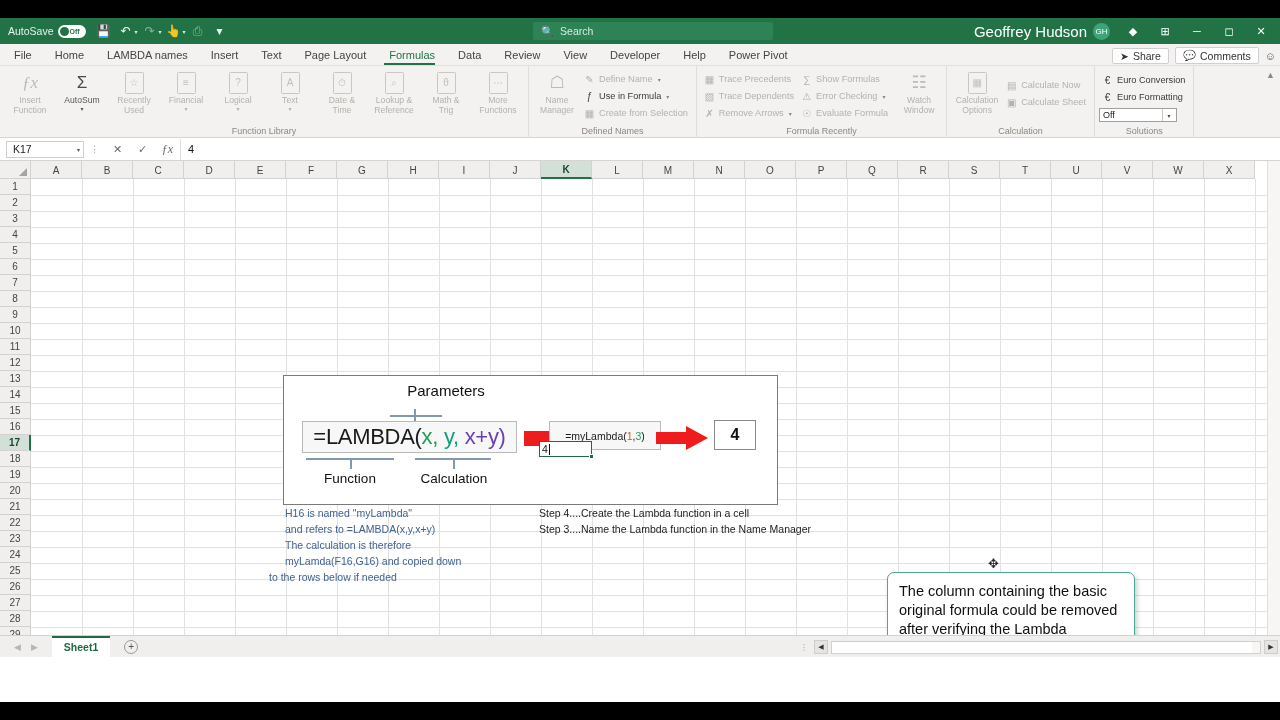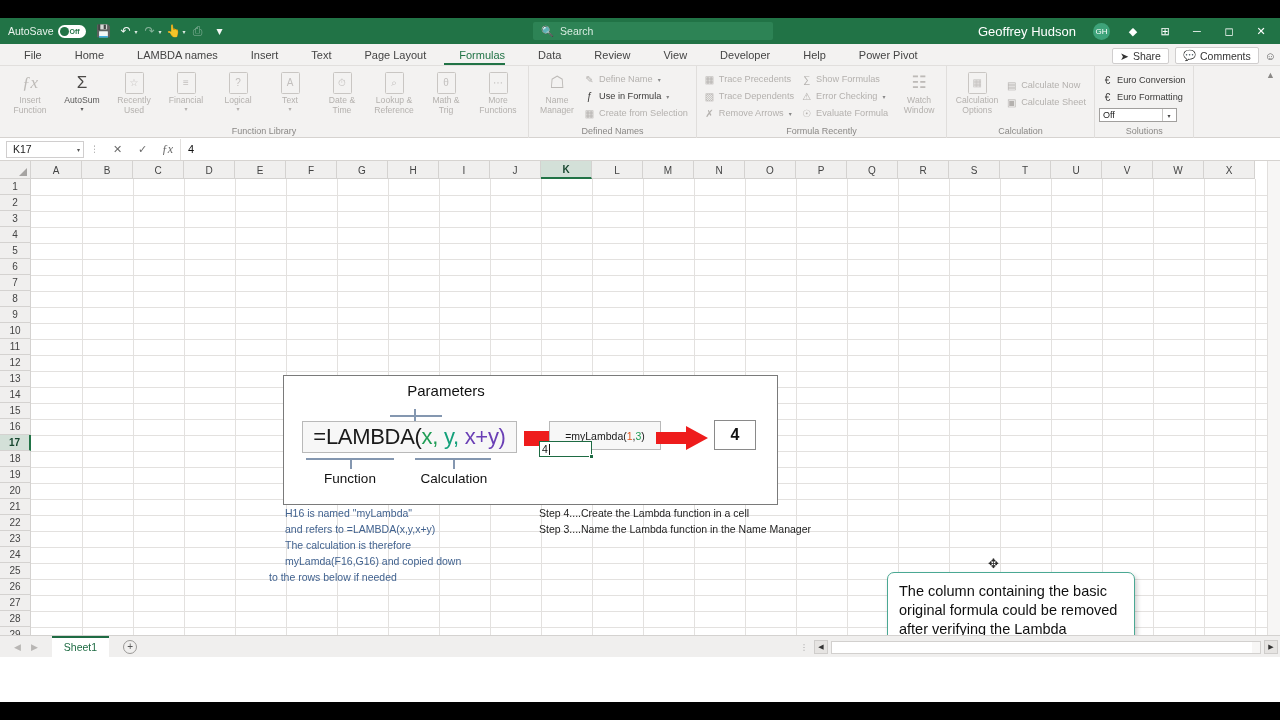--- a/index.html
+++ b/index.html
@@ -56,21 +56,21 @@
     position: absolute; left: 533px; top: 4px;
     width: 240px; height: 18px;
     background: #2d8355; border-radius: 2px;
     display: flex; align-items: center; gap: 6px;
     padding: 0 8px; font-size: 10.5px; color: #d8ece1;
   }
   .tb-right {
     position: absolute; right: 0; top: 0; height: 26px;
     display: flex; align-items: center; gap: 2px; padding-right: 4px;
   }
-  .username { font-size: 13px; margin-right: 15px; text-align: right; }
+  .username { font-size: 15px; margin-right: 4px; text-align: right; }
   .avatar {
     width: 17px; height: 17px; border-radius: 50%;
     background: #3ea37a; color: #fff;
     font-size: 8px; display: flex;
     align-items: center; justify-content: center;
     margin-right: 6px;
   }
   .wbtn {
     width: 30px; height: 26px; display: flex;
     align-items: center; justify-content: center;
@@ -78,21 +78,21 @@
   }
 
   
   .tabbar {
     height: 22px; background: #f3f2f1;
     display: flex; align-items: flex-end;
     position: relative;
     border-bottom: 1px solid #e1dfdd;
   }
   .tab {
-    font-size: 11px; color: #444; padding: 2px 9px 4px 24px;
+    font-size: 11px; color: #444; padding: 2px 9px 4px 14px;
     position: relative; white-space: nowrap;
   }
   .tab.active { color: #217346; font-weight: normal; }
   .tab.active::after {
     content: ""; position: absolute;
     left: 9px; right: 9px; bottom: 0px;
     height: 2px; background: #217346;
   }
   .tabbar-right {
     position: absolute; right: 4px; bottom: 1px;
@@ -352,21 +352,21 @@
   .sheetbar {
     height: 22px; background: #f0efee;
     border-top: 1px solid #d4d2d0;
     display: flex; align-items: center; position: relative;
   }
   .navarrows {
     display: flex; gap: 10px; padding: 0 14px;
     font-size: 9px; color: #b8b6b4;
   }
   .sheettab {
-    font-size: 10.5px; color: #1e6b43; font-weight: normal;
+    font-size: 10.5px; color: #1e6b43; font-weight: bold;
     background: #fff; padding: 3px 12px 4px 12px;
     border-top: 2px solid #1e6b43;
     height: 22px; display: flex; align-items: center;
   }
   .addsheet {
     width: 14px; height: 14px; border: 1px solid #9b9997;
     border-radius: 50%; margin-left: 14px;
     display: flex; align-items: center; justify-content: center;
     font-size: 10px; color: #555;
   }

